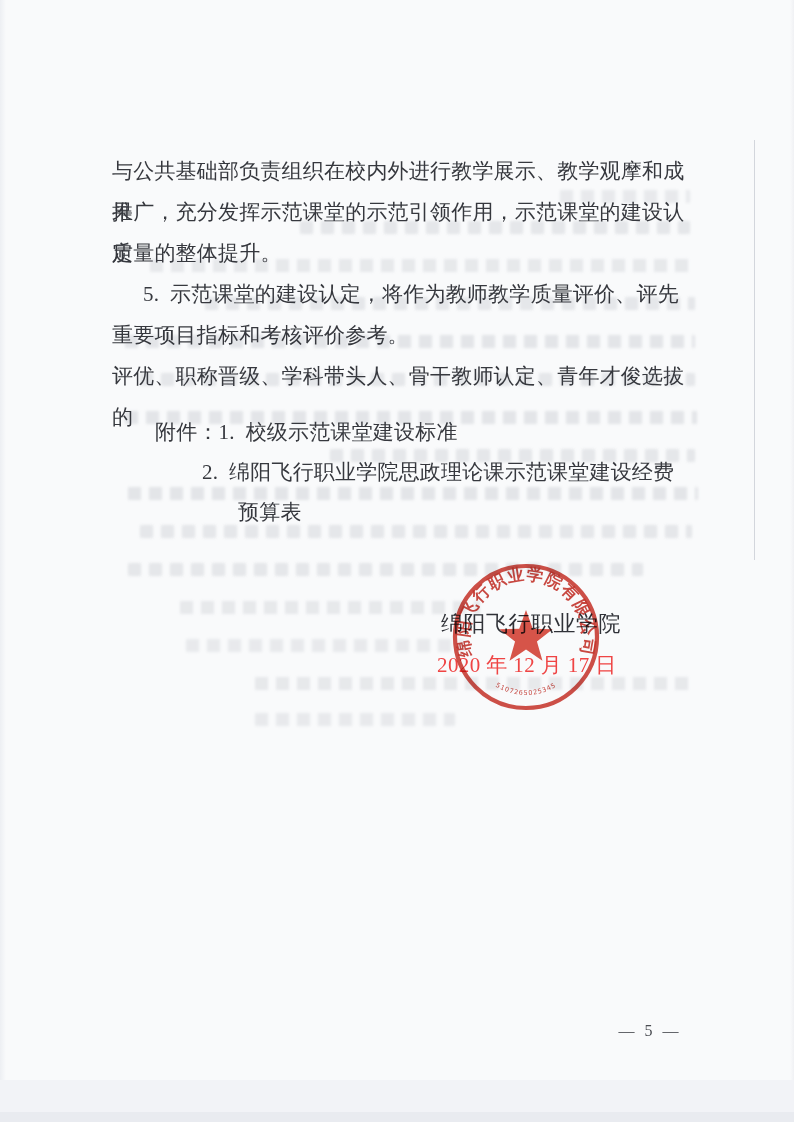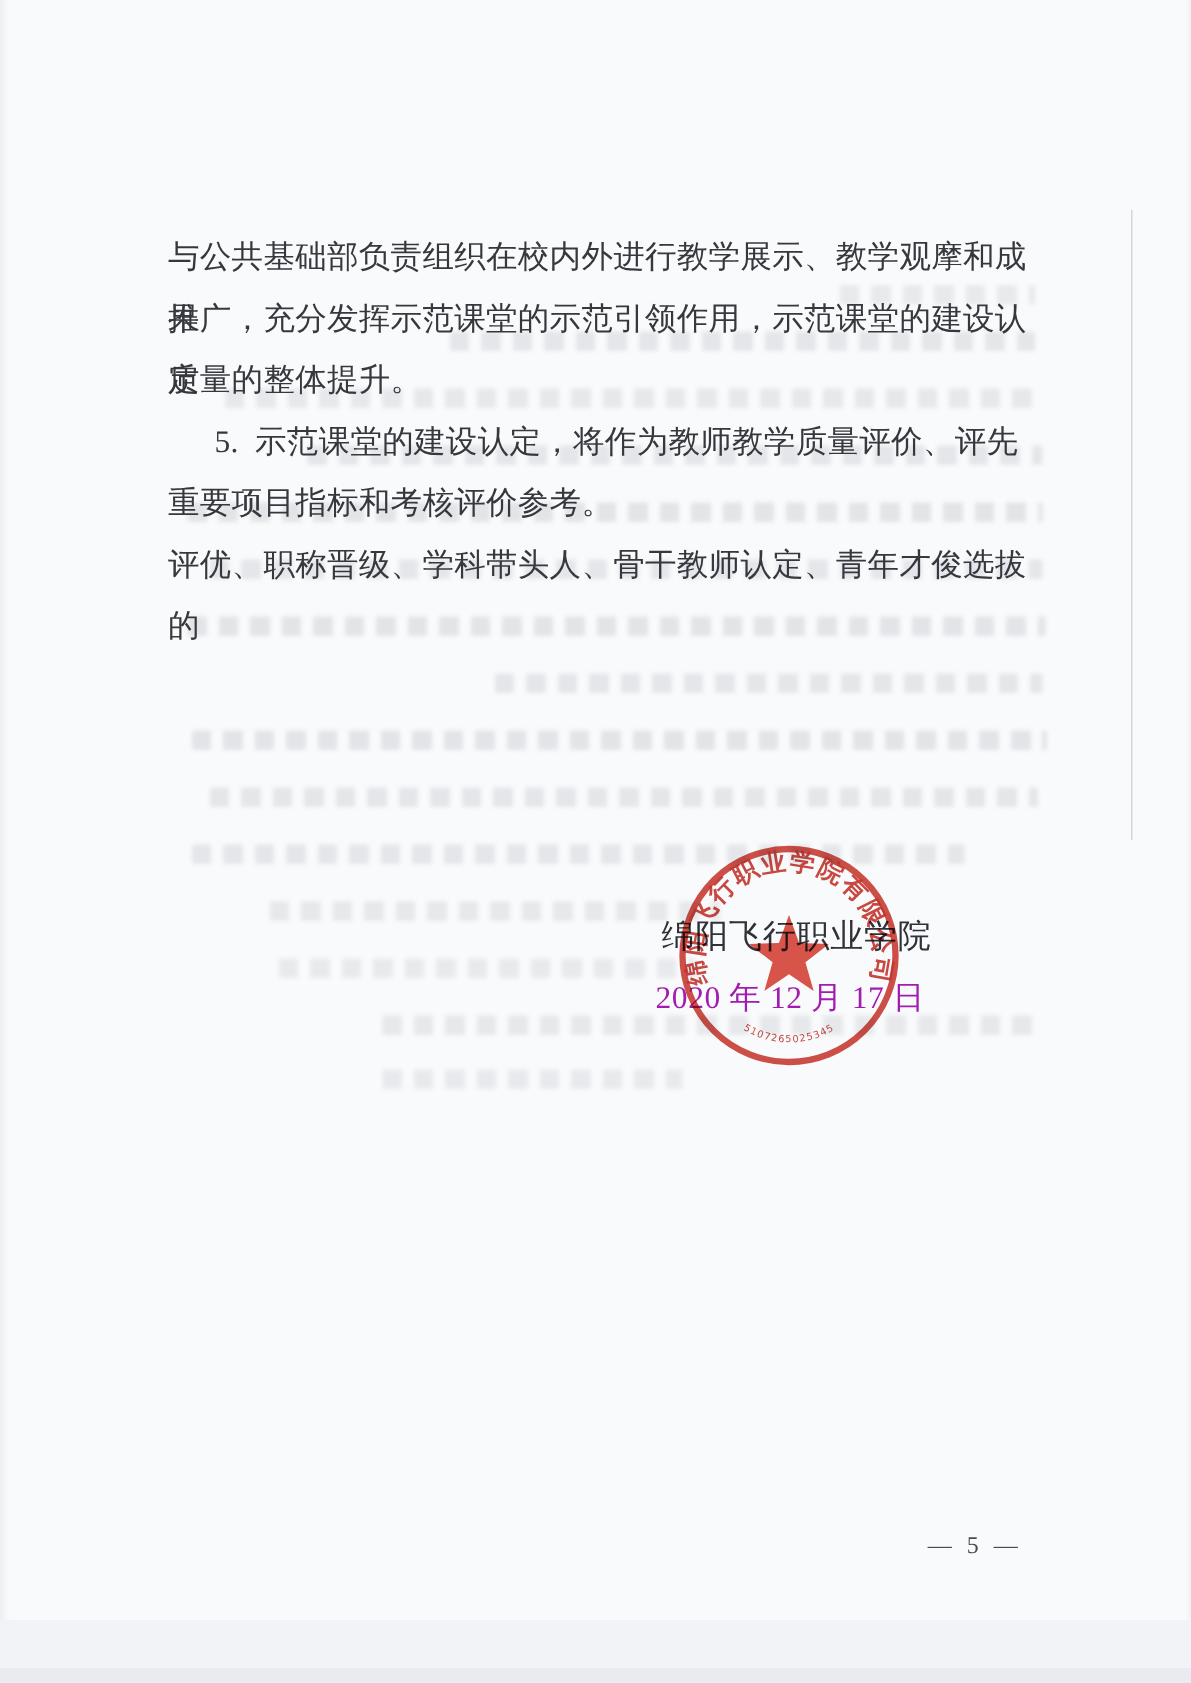--- a/index.html
+++ b/index.html
@@ -46,21 +46,21 @@
   .att-line { height:40px; line-height:40px; font-size:21px; letter-spacing:.2px;
               white-space:pre-wrap; color:#36383e; }
   .att-1 { padding-left:43px; }
   .att-2 { padding-left:90px; }
   .att-3 { padding-left:126px; }
 
   
   .sig-org  { position:absolute; left:441px; top:609px; font-size:22px;
               letter-spacing:.5px; white-space:pre-wrap; color:#303238; }
   .sig-date { position:absolute; left:437px; top:651px; font-size:21px;
-              letter-spacing:.4px; white-space:pre-wrap; color:#a21caf; }
+              letter-spacing:.4px; white-space:pre-wrap; color:#ef4444; }
 
   
   .seal { position:absolute; left:446px; top:557px; width:160px; height:160px;
           mix-blend-mode: multiply; opacity:.93; }
   .seal-ring { fill:none; stroke:#c6281e; stroke-width:4.2; opacity:.88; }
   .seal-star { fill:#d6372a; opacity:.92; }
   .seal-ring-text { font-size:16.5px; letter-spacing:1.5px; fill:#c3251c;
           font-weight:bold; opacity:.9;
           font-family:"Liberation Serif","DejaVu Serif",serif; }
   .seal-code { font-size:6.5px; letter-spacing:.8px; fill:#c3251c; opacity:.9;
@@ -102,20 +102,25 @@
 
   <section class="body-text">
     <div class="line">与公共基础部负责组织在校内外进行教学展示、教学观摩和成果</div>
     <div class="line">推广，充分发挥示范课堂的示范引领作用，示范课堂的建设认定</div>
     <div class="line">质量的整体提升。</div>
     <div class="line indent">5.  示范课堂的建设认定，将作为教师教学质量评价、评先</div>
     <div class="line">重要项目指标和考核评价参考。</div>
     <div class="line">评优、职称晋级、学科带头人、骨干教师认定、青年才俊选拔的</div>
   </section>
 
+  <section class="attachments">
+    <div class="att-line att-1"><span>附件：</span><span>1.  校级示范课堂建设标准</span></div>
+    <div class="att-line att-2">2.  绵阳飞行职业学院思政理论课示范课堂建设经费</div>
+    <div class="att-line att-3">预算表</div>
+  </section>
 
   <div class="sig-org">绵阳飞行职业学院</div>
   <div class="sig-date">2020 年 12 月 17 日</div>
 
   <svg class="seal" viewBox="0 0 160 160" aria-hidden="true">
     <defs>
       <path id="sealTopArc" d="M 25.5,96.7 A 57,57 0 1 1 134.5,96.7" fill="none"></path>
       <path id="sealBottomArc" d="M 48.4,128.6 A 58,58 0 0 0 111.6,128.6" fill="none"></path>
     </defs>
     <circle class="seal-ring" cx="80" cy="80" r="71"></circle>

